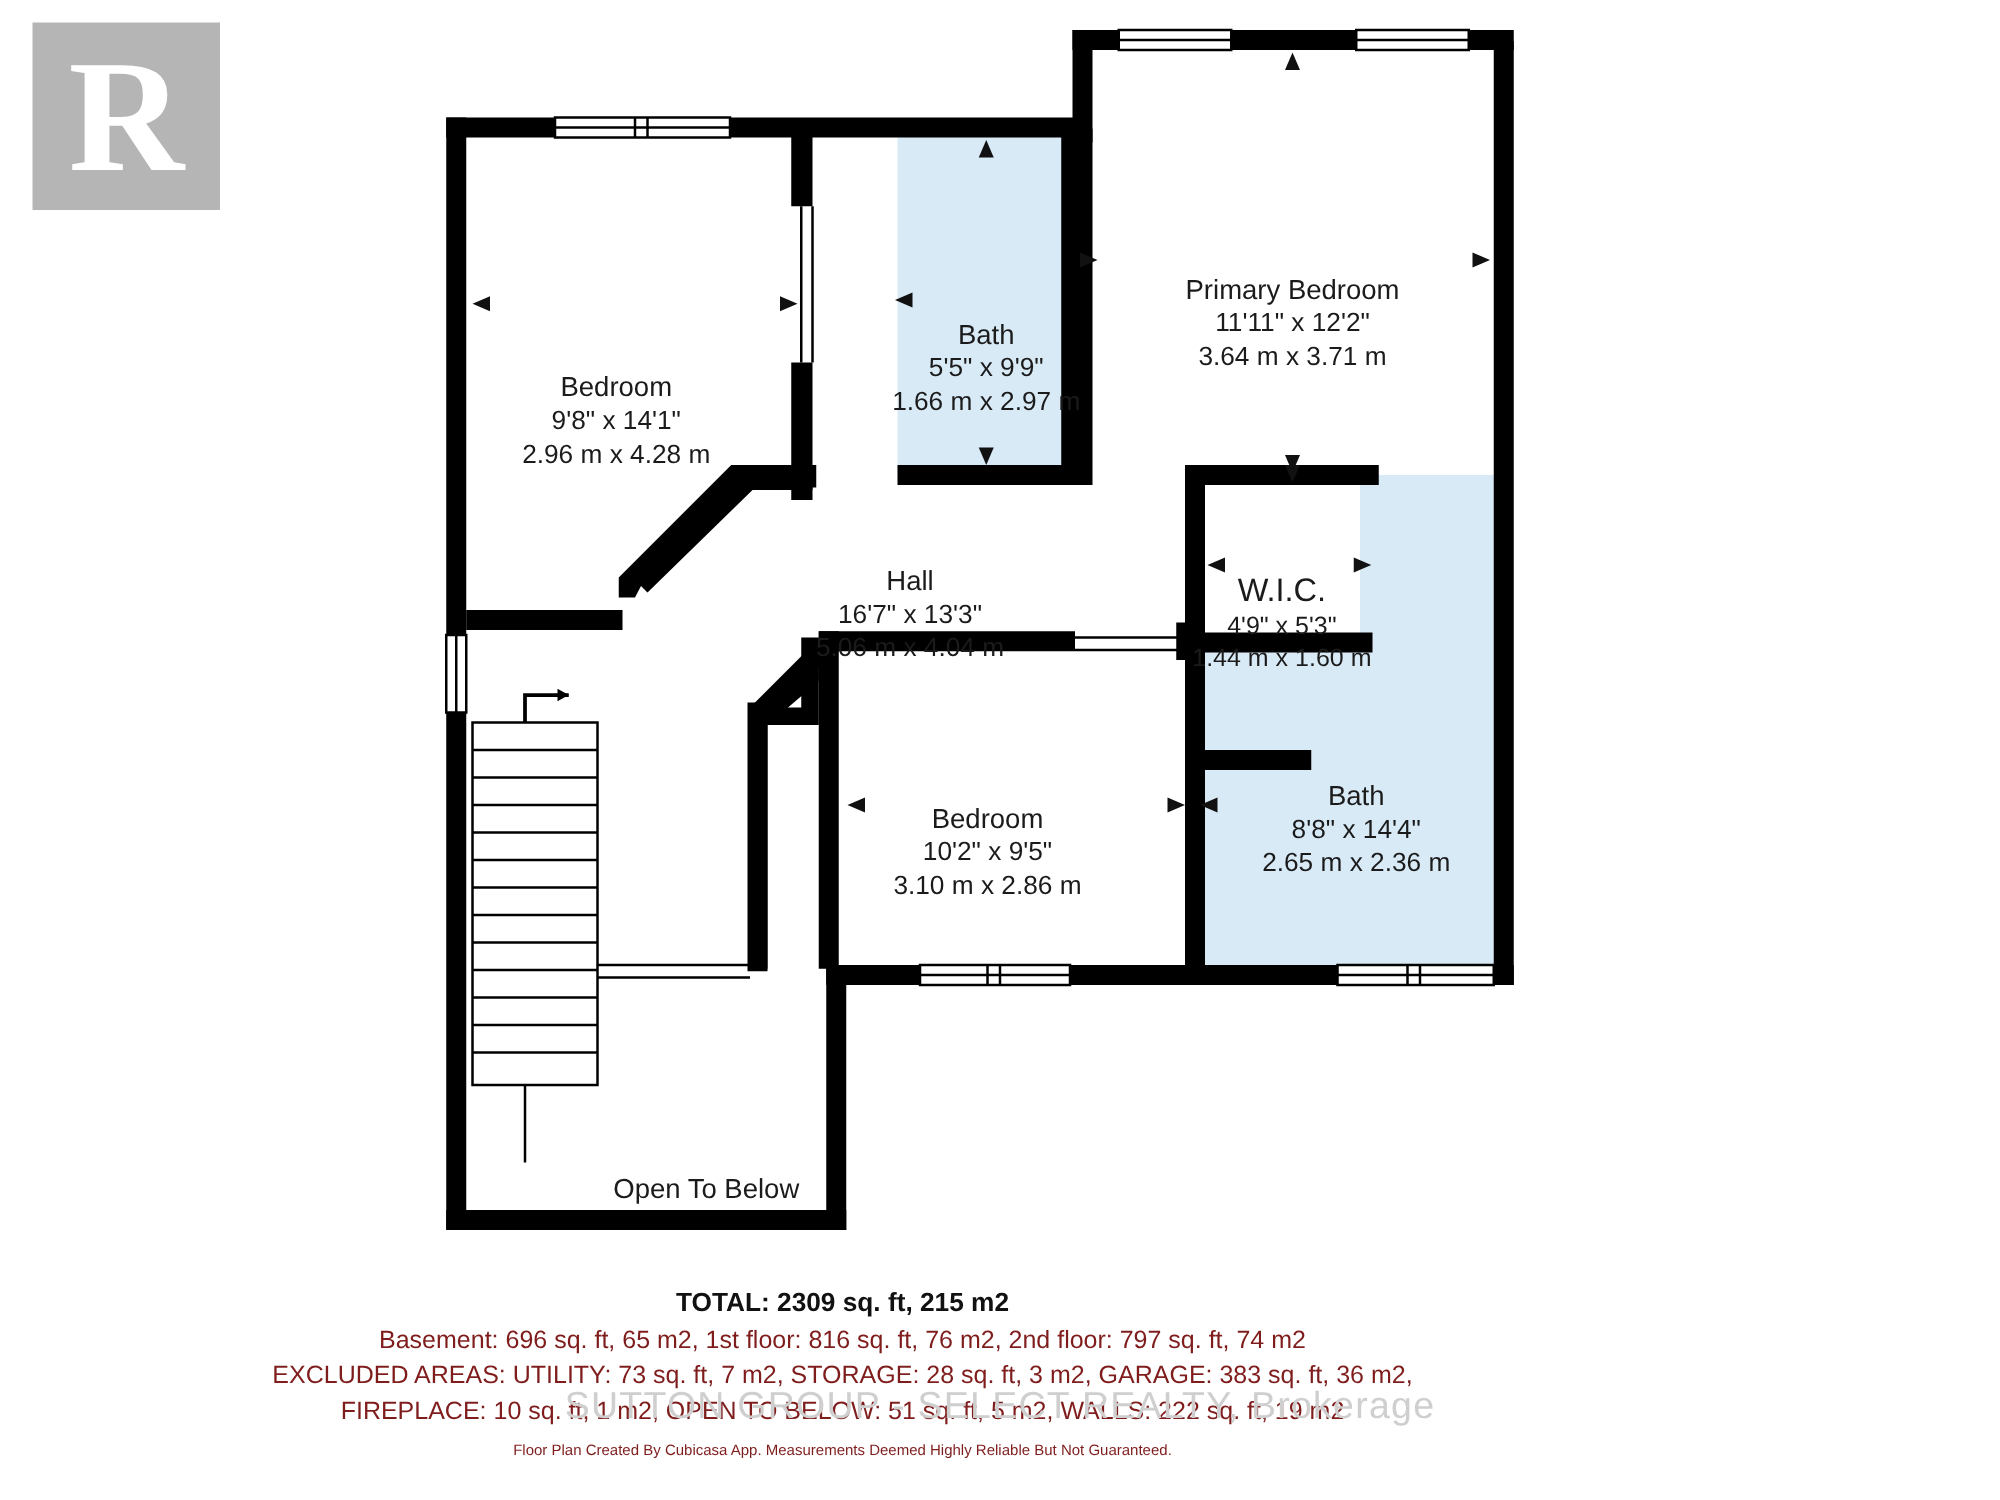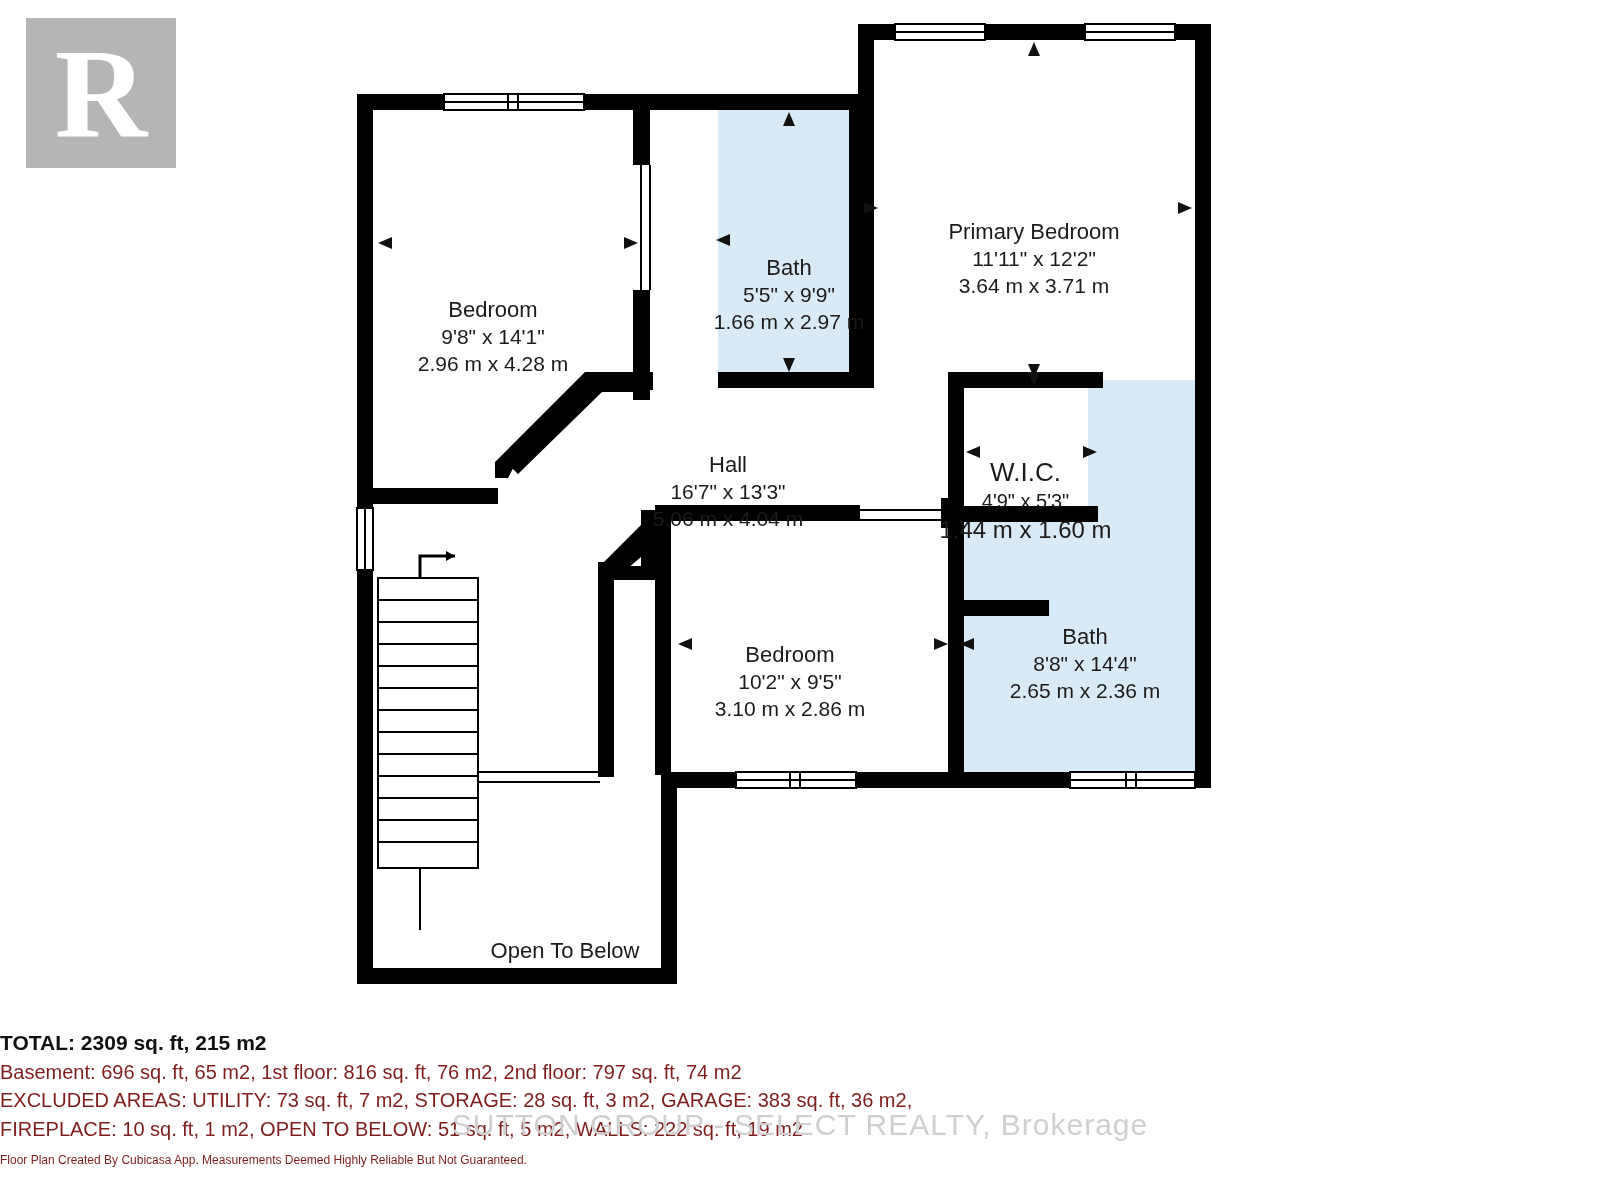--- a/index.html
+++ b/index.html
@@ -86,20 +86,21 @@
   .room-label .dim {
     font-size: 21px;
   }
 
   
   #summary {
     position: absolute;
     left: 0;
     top: 1028px;
     width: 1348px;
+    text-align: center;
     line-height: 1.42;
   }
   #summary .total {
     font-size: 21px;
     font-weight: bold;
     color: #111;
   }
   #summary .line {
     font-size: 20px;
     color: #7f1d1d;
@@ -295,21 +296,21 @@
 
 <div class="room-label" style="left:608px; top:417px; width:240px;">
   <div class="name">Hall</div>
   <div class="dim">16'7" x 13'3"</div>
   <div class="dim">5.06 m x 4.04 m</div>
 </div>
 
 <div class="room-label" style="left:918px; top:422px; width:215px; font-size:20px;">
   <div class="name" style="font-size:26px;">W.I.C.</div>
   <div class="dim" style="font-size:20px;">4'9" x 5'3"</div>
-  <div class="dim" style="font-size:24px;">1.44 m x 1.60 m</div>
+  <div class="dim" style="font-size:20px;">1.44 m x 1.60 m</div>
 </div>
 
 <div class="room-label" style="left:965px; top:589px; width:240px;">
   <div class="name">Bath</div>
   <div class="dim">8'8" x 14'4"</div>
   <div class="dim">2.65 m x 2.36 m</div>
 </div>
 
 <div class="room-label" style="left:670px; top:607px; width:240px;">
   <div class="name">Bedroom</div>

